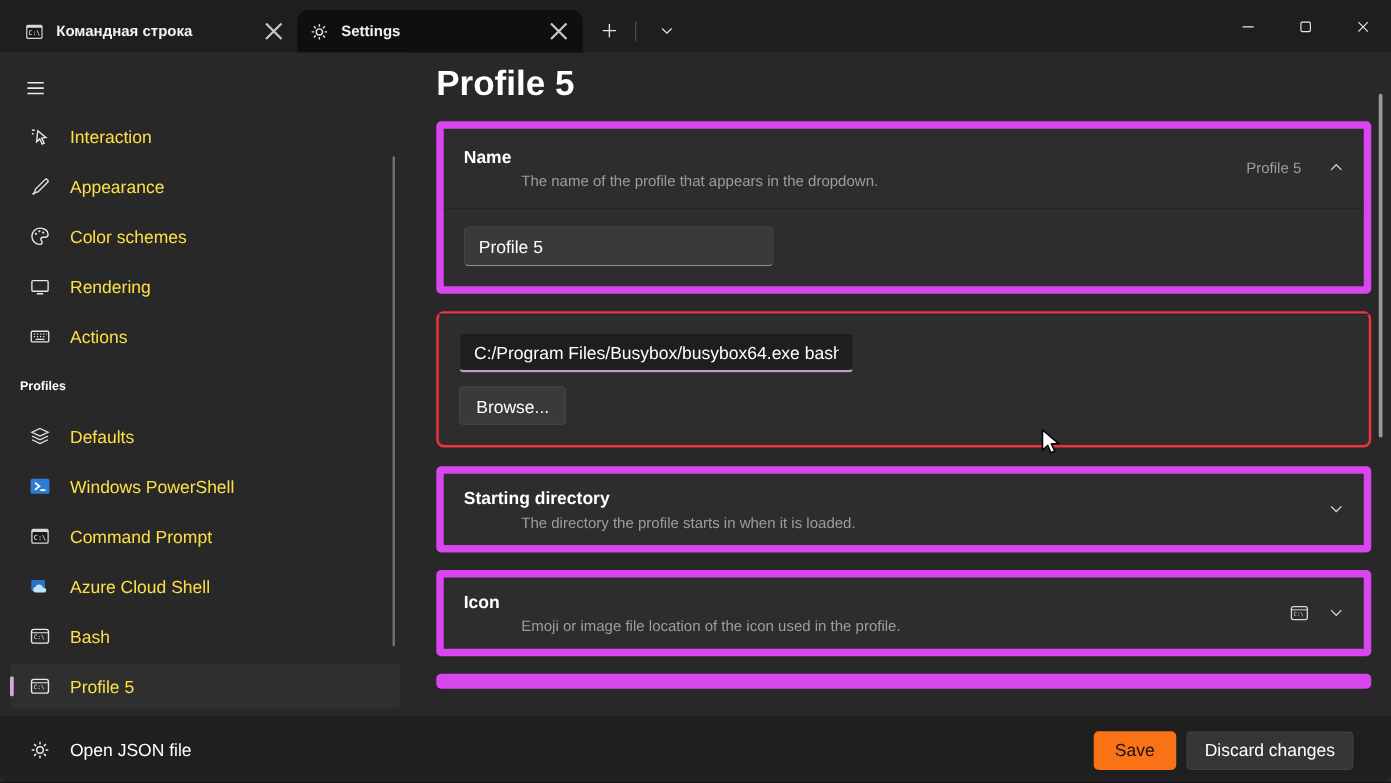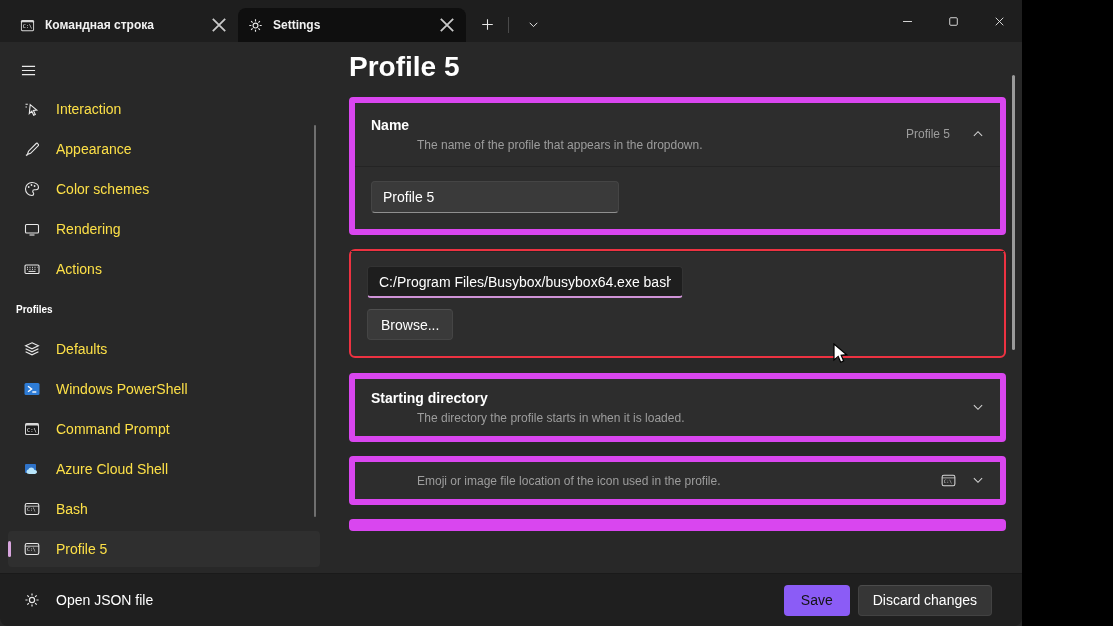--- a/index.html
+++ b/index.html
@@ -1,18 +1,18 @@
 <!DOCTYPE html>
 <html><head>
 <meta charset="utf-8">
 <style>
   * { margin:0; padding:0; box-sizing:border-box; }
   html,body { background:#000; }
   body { width:1113px; height:626px; font-family:"Liberation Sans",sans-serif; color:#fff; overflow:hidden; }
-  .app { position:relative; width:1022px; height:626px; background:#282828; overflow:hidden;padding-left:23px; }
+  .app { position:relative; width:1113px; height:626px; background:#282828; overflow:hidden;padding-left:23px; }
 
   
   .titlebar { position:absolute; top:0; left:0; right:0; height:42px; background:#1e1e1e; display:flex; align-items:flex-end; }
   .tabs { display:flex; align-items:flex-end; height:42px; padding-left:10px; flex:1; }
   .tab { width:228px; height:34px; display:flex; align-items:center; padding:0 8px 0 10px; border-radius:8px 8px 0 0; cursor:default; }
   .tab.active { background:#0f0f0f; }
   .tabicon { width:15px; height:15px; display:inline-flex; margin-right:10px; flex:none; }
   .tablabel { font-size:12px; font-weight:700; color:#f2f2f2; flex:1; white-space:nowrap; overflow:hidden; }
   .tabclose { width:22px; height:22px; display:flex; align-items:center; justify-content:center; border-radius:4px; color:#c9c9c9; flex:none; }
   .tabbtn { width:30px; height:30px; margin:0 1px 3px 6px; display:flex; align-items:center; justify-content:center; background:none; border:none; color:#e6e6e6; border-radius:4px; }
@@ -50,21 +50,21 @@
   .textbox { display:block; width:248px; height:32px; background:#3a3a3a; border:1px solid #454545; border-bottom-color:#8f8f8f; border-radius:4px; color:#fff; font-size:14px; padding:0 11px; font-family:"Liberation Sans",sans-serif; outline:none; }
   .textbox.focused { width:316px; background:#1e1e1e; border:1px solid #333; border-bottom:2px solid #cf93d7; }
   .browse { margin-top:11px; height:31px; padding:0 13px; background:#3a3a3a; border:1px solid #454545; border-top-color:#4f4f4f; border-radius:4px; color:#fff; font-size:14px; font-family:"Liberation Sans",sans-serif; }
   .main-scroll { position:absolute; right:7px; top:75px; width:3px; height:275px; background:#9a9a9a; border-radius:2px; }
 
   
   .footer { position:absolute; left:0; right:0; bottom:0; height:53px; background:#1f1f1f; border-top:1px solid #1a1a1a; display:flex; align-items:center; justify-content:space-between; padding:0 30px 0 16px; border-radius:0 0 8px 8px; }
   .openjson { display:flex; align-items:center; gap:16px; background:none; border:none; color:#fff; font-size:14px; padding:0 8px; height:36px; border-radius:4px; font-family:"Liberation Sans",sans-serif; }
   .openjson .gicon { width:16px; height:16px; display:inline-flex; color:#e8e8e8; }
   .actions { display:flex; gap:8px; }
-  .save { height:31px; padding:0 17px; background:#8b5cf6; border:none; border-radius:4px; color:#141414; font-size:14px; font-family:"Liberation Sans",sans-serif; }
+  .save { height:31px; padding:0 17px; background:#f97316; border:none; border-radius:4px; color:#141414; font-size:14px; font-family:"Liberation Sans",sans-serif; }
   .discard { height:31px; padding:0 14px; background:#363636; border:1px solid #424242; border-top-color:#4c4c4c; border-radius:4px; color:#fff; font-size:14px; font-family:"Liberation Sans",sans-serif; }
 
   .cursor { position:absolute; left:832px; top:343px; width:20px; height:22px; z-index:50; pointer-events:none; }
   svg { display:block; width:100%; height:100%; }
 </style>
 </head>
 <body>
 
 <div class="app">
 
@@ -305,20 +305,21 @@
                   <path d="M2.5 5.5L8 11l5.5-5.5" fill="none" stroke="currentColor" stroke-width="1.4"></path>
                 </svg>
               </span>
           </div>
         </div>
       </div>
 
       <div class="card collapsed">
         <div class="card-header">
           <div>
+            <div class="card-title">Icon</div>
             <div class="card-sub">Emoji or image file location of the icon used in the profile.</div>
           </div>
           <div class="card-right" style="gap:16px;">
             <span class="mini-icon">
                 <svg viewBox="0 0 16 16">
                   <rect x="1.2" y="2.5" width="13.6" height="11" rx="1.8" fill="none" stroke="currentColor" stroke-width="1.1"></rect>
                   <path d="M1.2 5.2h13.6" stroke="currentColor" stroke-width="0.8"></path>
                   <text x="3" y="10.3" font-size="4.8" fill="currentColor" font-family="DejaVu Sans Mono, monospace">C:\</text>
                 </svg>
               </span>

